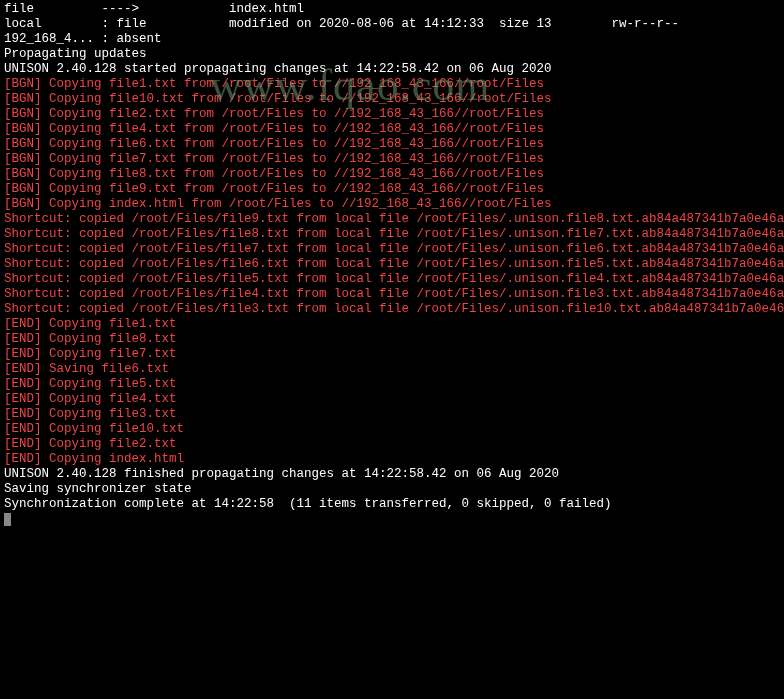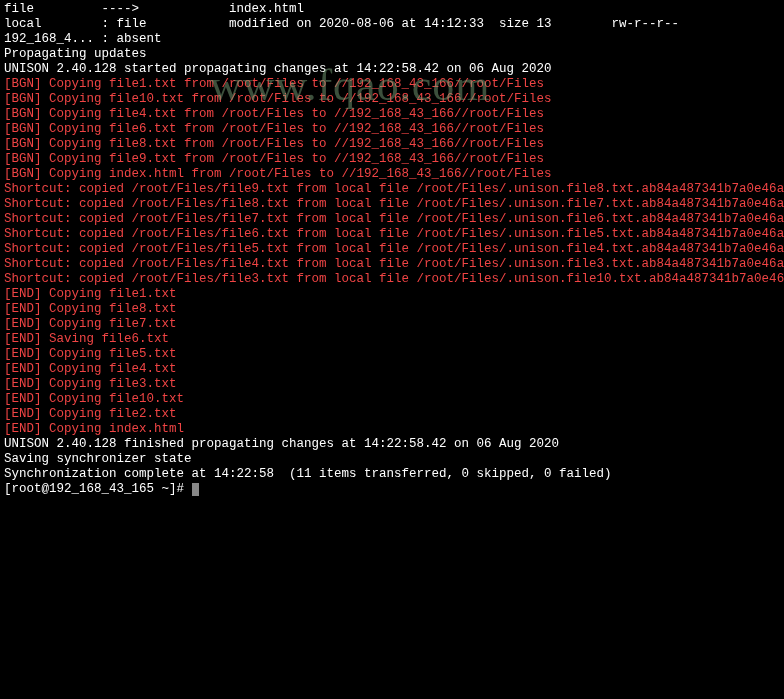--- a/index.html
+++ b/index.html
@@ -43,22 +43,24 @@
 
 <div>
   <div class="line white">file         ----&gt;            index.html</div>
   <div class="line white">local        : file           modified on 2020-08-06 at 14:12:33  size 13        rw-r--r--</div>
   <div class="line white">192_168_4... : absent</div>
   <div class="line white">Propagating updates</div>
   <div class="line white">UNISON 2.40.128 started propagating changes at 14:22:58.42 on 06 Aug 2020</div>
 
   <div class="line">[BGN] Copying file1.txt from /root/Files to //192_168_43_166//root/Files</div>
   <div class="line">[BGN] Copying file10.txt from /root/Files to //192_168_43_166//root/Files</div>
+  <div class="line">[BGN] Copying file2.txt from /root/Files to //192_168_43_166//root/Files</div>
   <div class="line">[BGN] Copying file4.txt from /root/Files to //192_168_43_166//root/Files</div>
   <div class="line">[BGN] Copying file6.txt from /root/Files to //192_168_43_166//root/Files</div>
+  <div class="line">[BGN] Copying file7.txt from /root/Files to //192_168_43_166//root/Files</div>
   <div class="line">[BGN] Copying file8.txt from /root/Files to //192_168_43_166//root/Files</div>
   <div class="line">[BGN] Copying file9.txt from /root/Files to //192_168_43_166//root/Files</div>
   <div class="line">[BGN] Copying index.html from /root/Files to //192_168_43_166//root/Files</div>
 
   <div class="line">Shortcut: copied /root/Files/file9.txt from local file /root/Files/.unison.file8.txt.ab84a487341b7a0e46a2de4291dc33a0.unison.tmp</div>
   <div class="line">Shortcut: copied /root/Files/file8.txt from local file /root/Files/.unison.file7.txt.ab84a487341b7a0e46a2de4291dc33a0.unison.tmp</div>
   <div class="line">Shortcut: copied /root/Files/file7.txt from local file /root/Files/.unison.file6.txt.ab84a487341b7a0e46a2de4291dc33a0.unison.tmp</div>
   <div class="line">Shortcut: copied /root/Files/file6.txt from local file /root/Files/.unison.file5.txt.ab84a487341b7a0e46a2de4291dc33a0.unison.tmp</div>
   <div class="line">Shortcut: copied /root/Files/file5.txt from local file /root/Files/.unison.file4.txt.ab84a487341b7a0e46a2de4291dc33a0.unison.tmp</div>
   <div class="line">Shortcut: copied /root/Files/file4.txt from local file /root/Files/.unison.file3.txt.ab84a487341b7a0e46a2de4291dc33a0.unison.tmp</div>
@@ -72,14 +74,14 @@
   <div class="line">[END] Copying file4.txt</div>
   <div class="line">[END] Copying file3.txt</div>
   <div class="line">[END] Copying file10.txt</div>
   <div class="line">[END] Copying file2.txt</div>
   <div class="line">[END] Copying index.html</div>
 
   <div class="line white">UNISON 2.40.128 finished propagating changes at 14:22:58.42 on 06 Aug 2020</div>
   <div class="line white">Saving synchronizer state</div>
   <div class="line white">Synchronization complete at 14:22:58  (11 items transferred, 0 skipped, 0 failed)</div>
 
-  <div class="line white"><span>[root@192_168_43_165 ~]# </span><span class="prompt-cursor"></span></div>
+  <div class="line white"><span class="prompt-cursor"></span></div>
 </div>
 
 </body></html>

